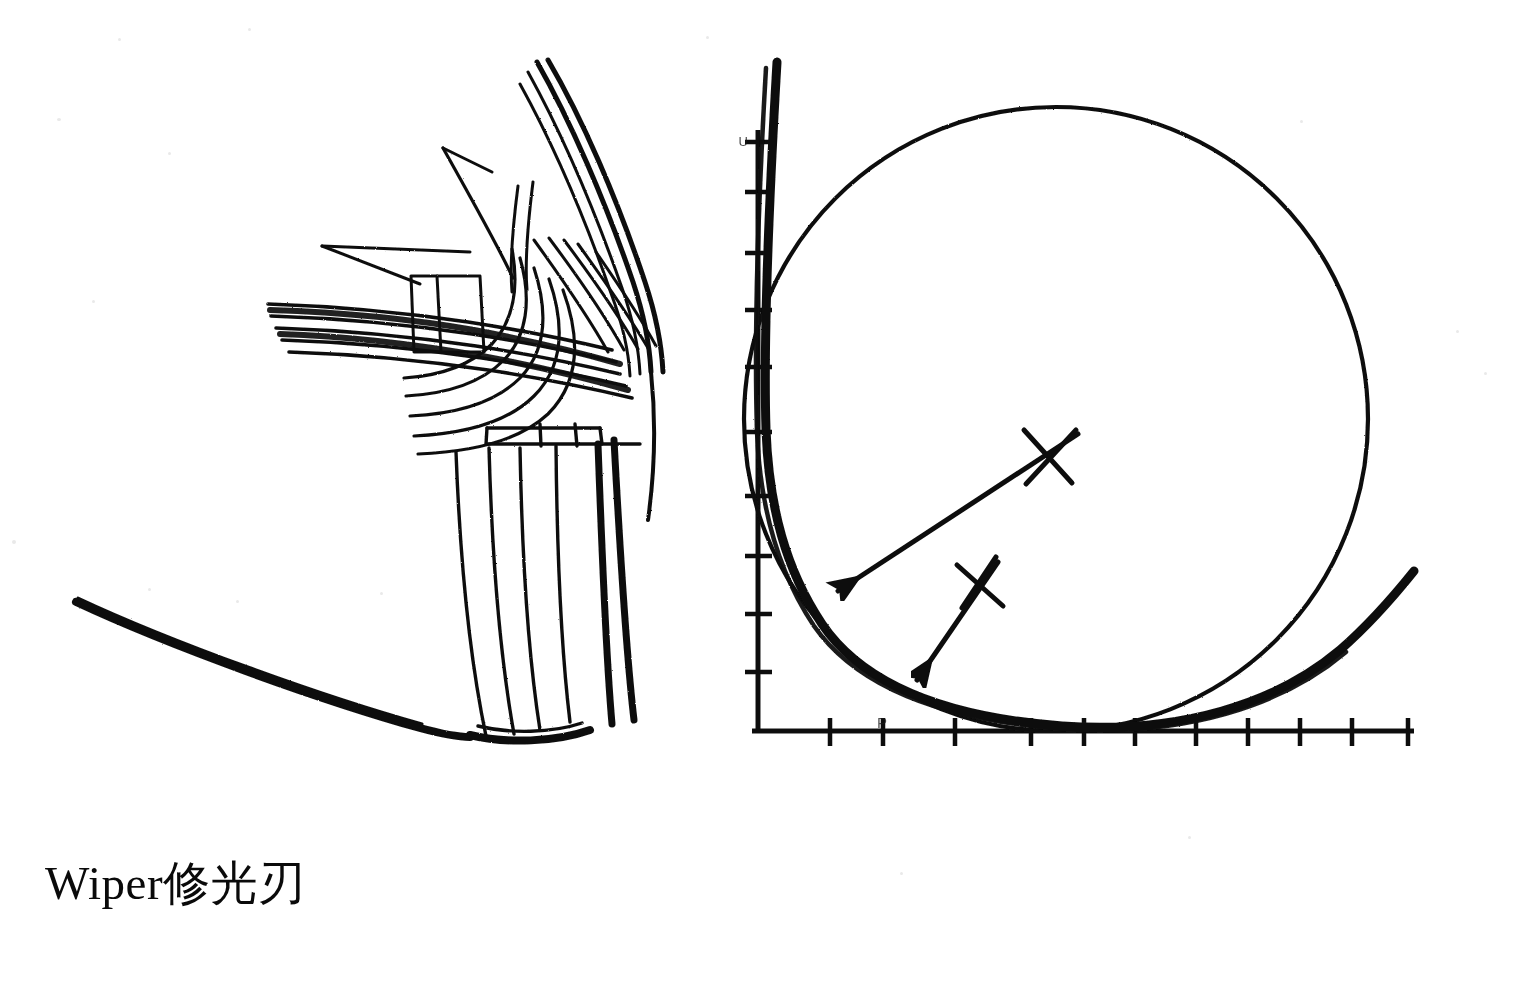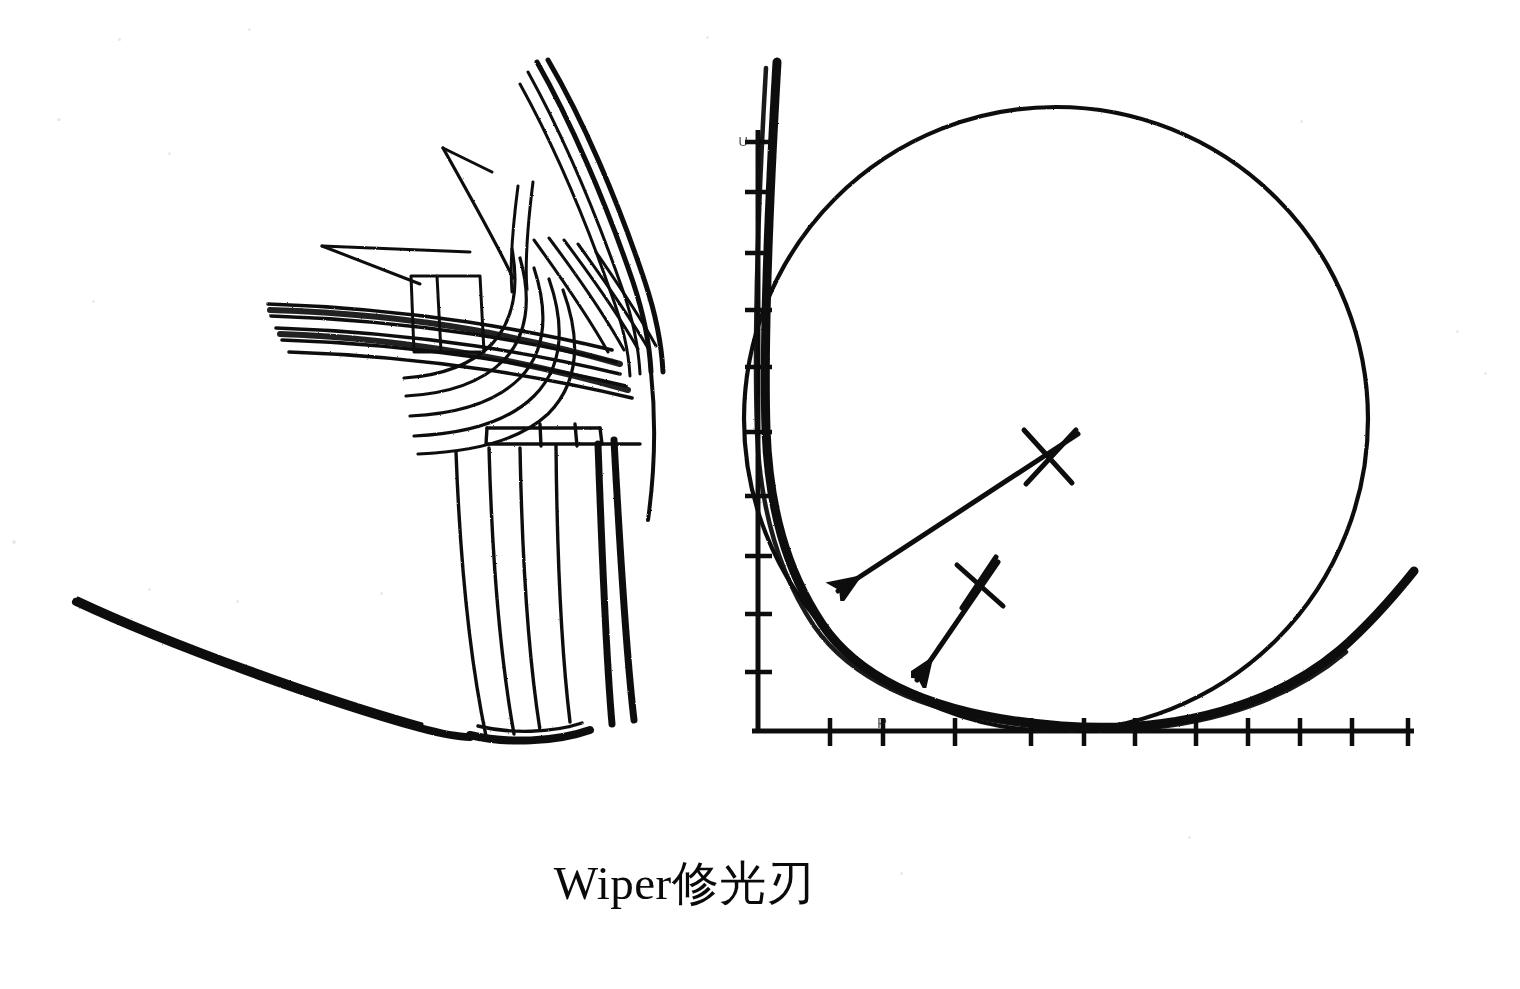--- a/index.html
+++ b/index.html
@@ -24,22 +24,22 @@
     top: 0;
     width: 1520px;
     height: 989px;
     display: block;
   }
   #caption-layer {
     position: absolute;
     left: 0;
     top: 858px;
     width: 1368px;
-    text-align: center;
     pointer-events: none;
+    padding-left: 45px;
   }
   #figure-caption {
     display: inline-block;
     font-family: "Liberation Serif", "DejaVu Serif", serif;
     font-size: 47px;
     font-weight: 400;
     letter-spacing: 0.5px;
     color: #0a0a0a;
     line-height: 1.1;
     white-space: pre;

